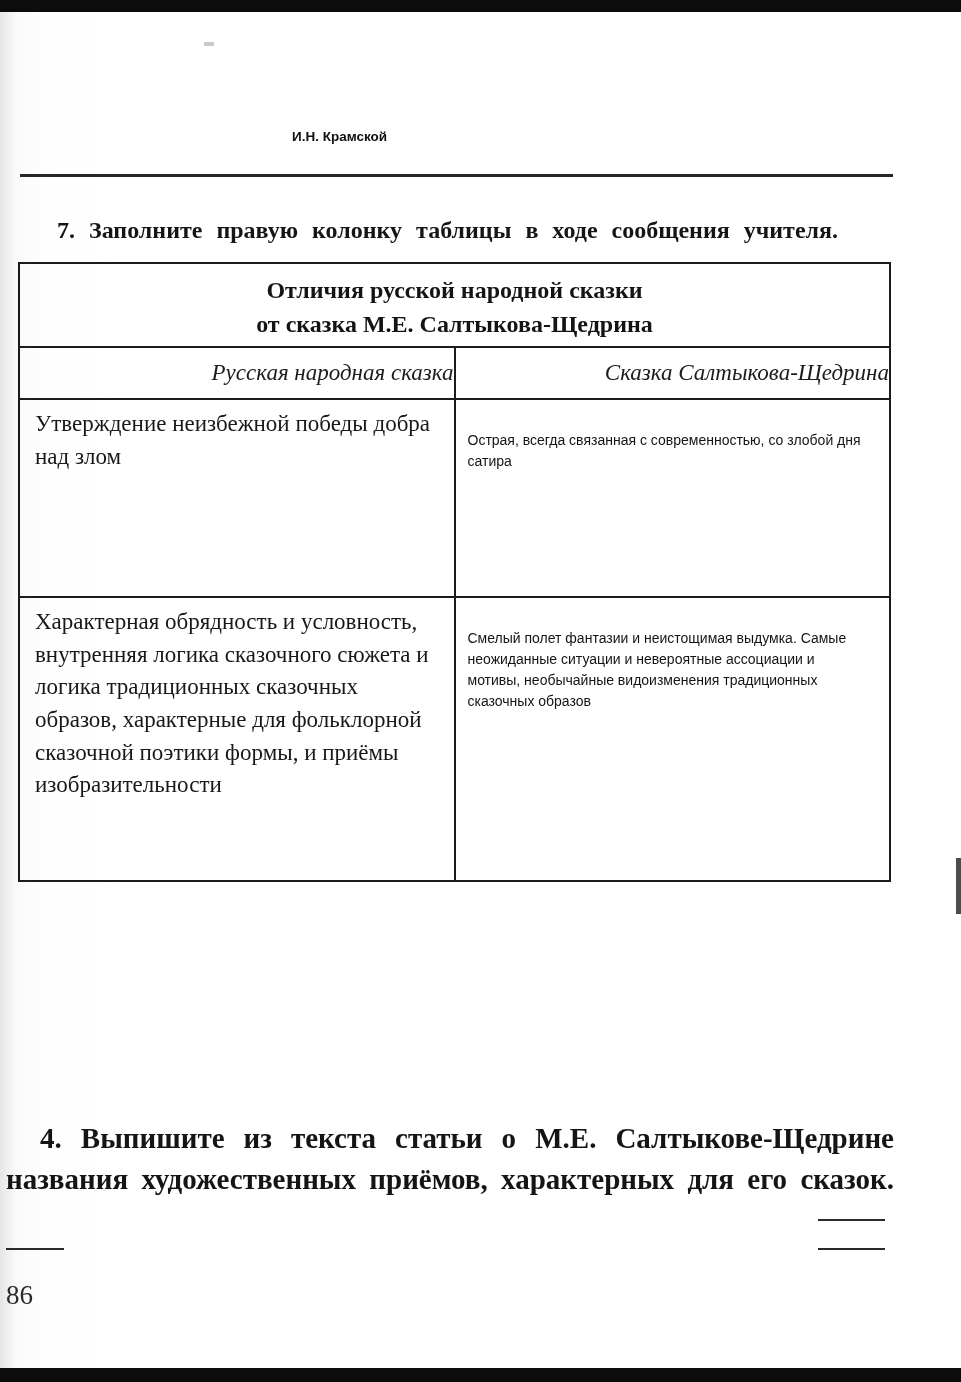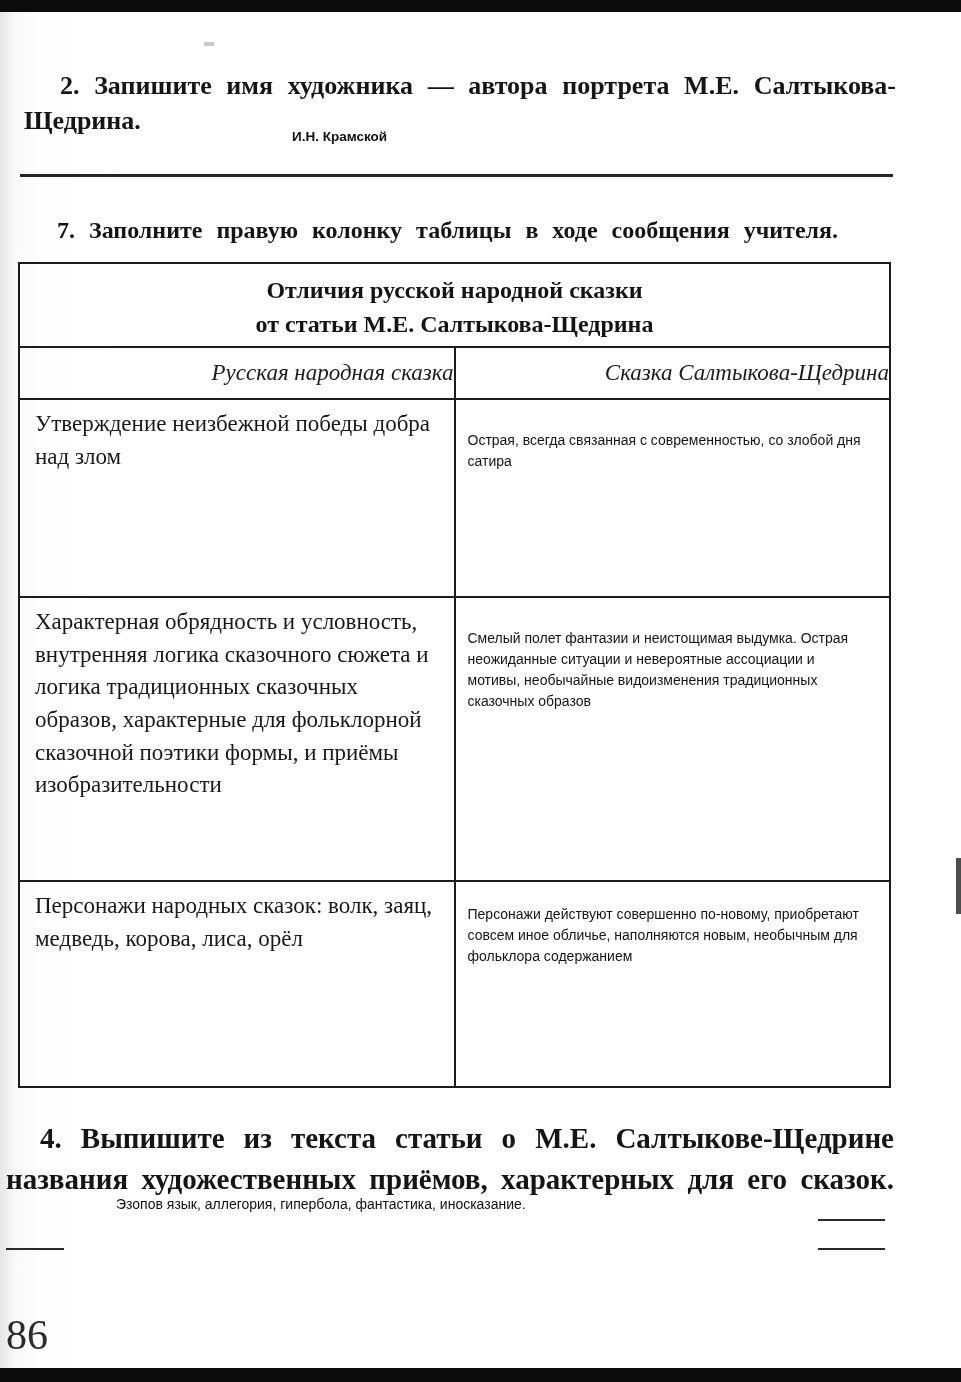--- a/index.html
+++ b/index.html
@@ -85,70 +85,64 @@
   }
   .task4-answer { left:116px; top:1196px; font-size:14px; }
 
   .blank-line { position:absolute; height:2px; background:#2a2a2a; }
   .blank-line.r1 { left:818px; top:1219px; width:67px; }
   .blank-line.r2 { left:818px; top:1248px; width:67px; }
   .blank-line.l1 { left:6px; top:1248px; width:58px; }
 
   .page-number {
     position:absolute; left:6px; top:1280px;
-    font-size:42px; color:#2b2b2b;margin-top:31px;
+    font-size:27px; color:#2b2b2b;
   }
 </style>
 </head>
 <body>
 
 <div class="page">
 
   <div class="scan-bar top"></div>
   <div class="scan-speck"></div>
   <div class="scan-edge-mark"></div>
 
-  <p class="task-heading task2-heading">2. Запишите имя художника — автора портрета М.Е. Салтыкова-Щедрина.</p>
 
   <div class="answer task2-answer">И.Н. Крамской</div>
 
   <div class="divider"></div>
 
   <p class="task-heading task3-heading">7. Заполните правую колонку таблицы в ходе сообщения учителя.</p>
 
   <table class="cmp-table">
     <tbody>
       <tr>
         <td colspan="2" class="title-cell">
           <div>Отличия русской народной сказки</div>
-          <div>от статьи М.Е. Салтыкова-Щедрина</div>
+          <div>от сказка М.Е. Салтыкова-Щедрина</div>
         </td>
       </tr>
       <tr>
         <td class="head-cell col-left">Русская народная сказка</td>
         <td class="head-cell col-right">Сказка Салтыкова-Щедрина</td>
       </tr>
       <tr class="row1">
         <td class="left-cell">Утверждение неизбежной победы добра над злом</td>
         <td class="right-cell">Острая, всегда связанная с современностью, со злобой дня сатира</td>
       </tr>
       <tr class="row2">
         <td class="left-cell">Характерная обрядность и условность, внутренняя логика сказочного сюжета и логика традиционных сказочных образов, характерные для фольклорной сказочной поэтики формы, и приёмы изобразительности</td>
-        <td class="right-cell">Смелый полет фантазии и неистощимая выдумка. Острая неожиданные ситуации и невероятные ассоциации и мотивы, необычайные видоизменения традиционных сказочных образов</td>
-      </tr>
-      <tr class="row3">
-        <td class="left-cell">Персонажи народных сказок: волк, заяц, медведь, корова, лиса, орёл</td>
-        <td class="right-cell">Персонажи действуют совершенно по-новому, приобретают совсем иное обличье, наполняются новым, необычным для фольклора содержанием</td>
+        <td class="right-cell">Смелый полет фантазии и неистощимая выдумка. Самые неожиданные ситуации и невероятные ассоциации и мотивы, необычайные видоизменения традиционных сказочных образов</td>
       </tr>
     </tbody>
   </table>
 
   <p class="task-heading task4-heading">4. Выпишите из текста статьи о М.Е. Салтыкове-Щедрине названия художественных приёмов, характерных для его сказок.</p>
 
-  <div class="answer task4-answer">Эзопов язык, аллегория, гипербола, фантастика, иносказание.</div>
 
   <div class="blank-line r1"></div>
   <div class="blank-line r2"></div>
   <div class="blank-line l1"></div>
 
   <div class="page-number">86</div>
 
   <div class="scan-bar bottom"></div>
 
 </div>

